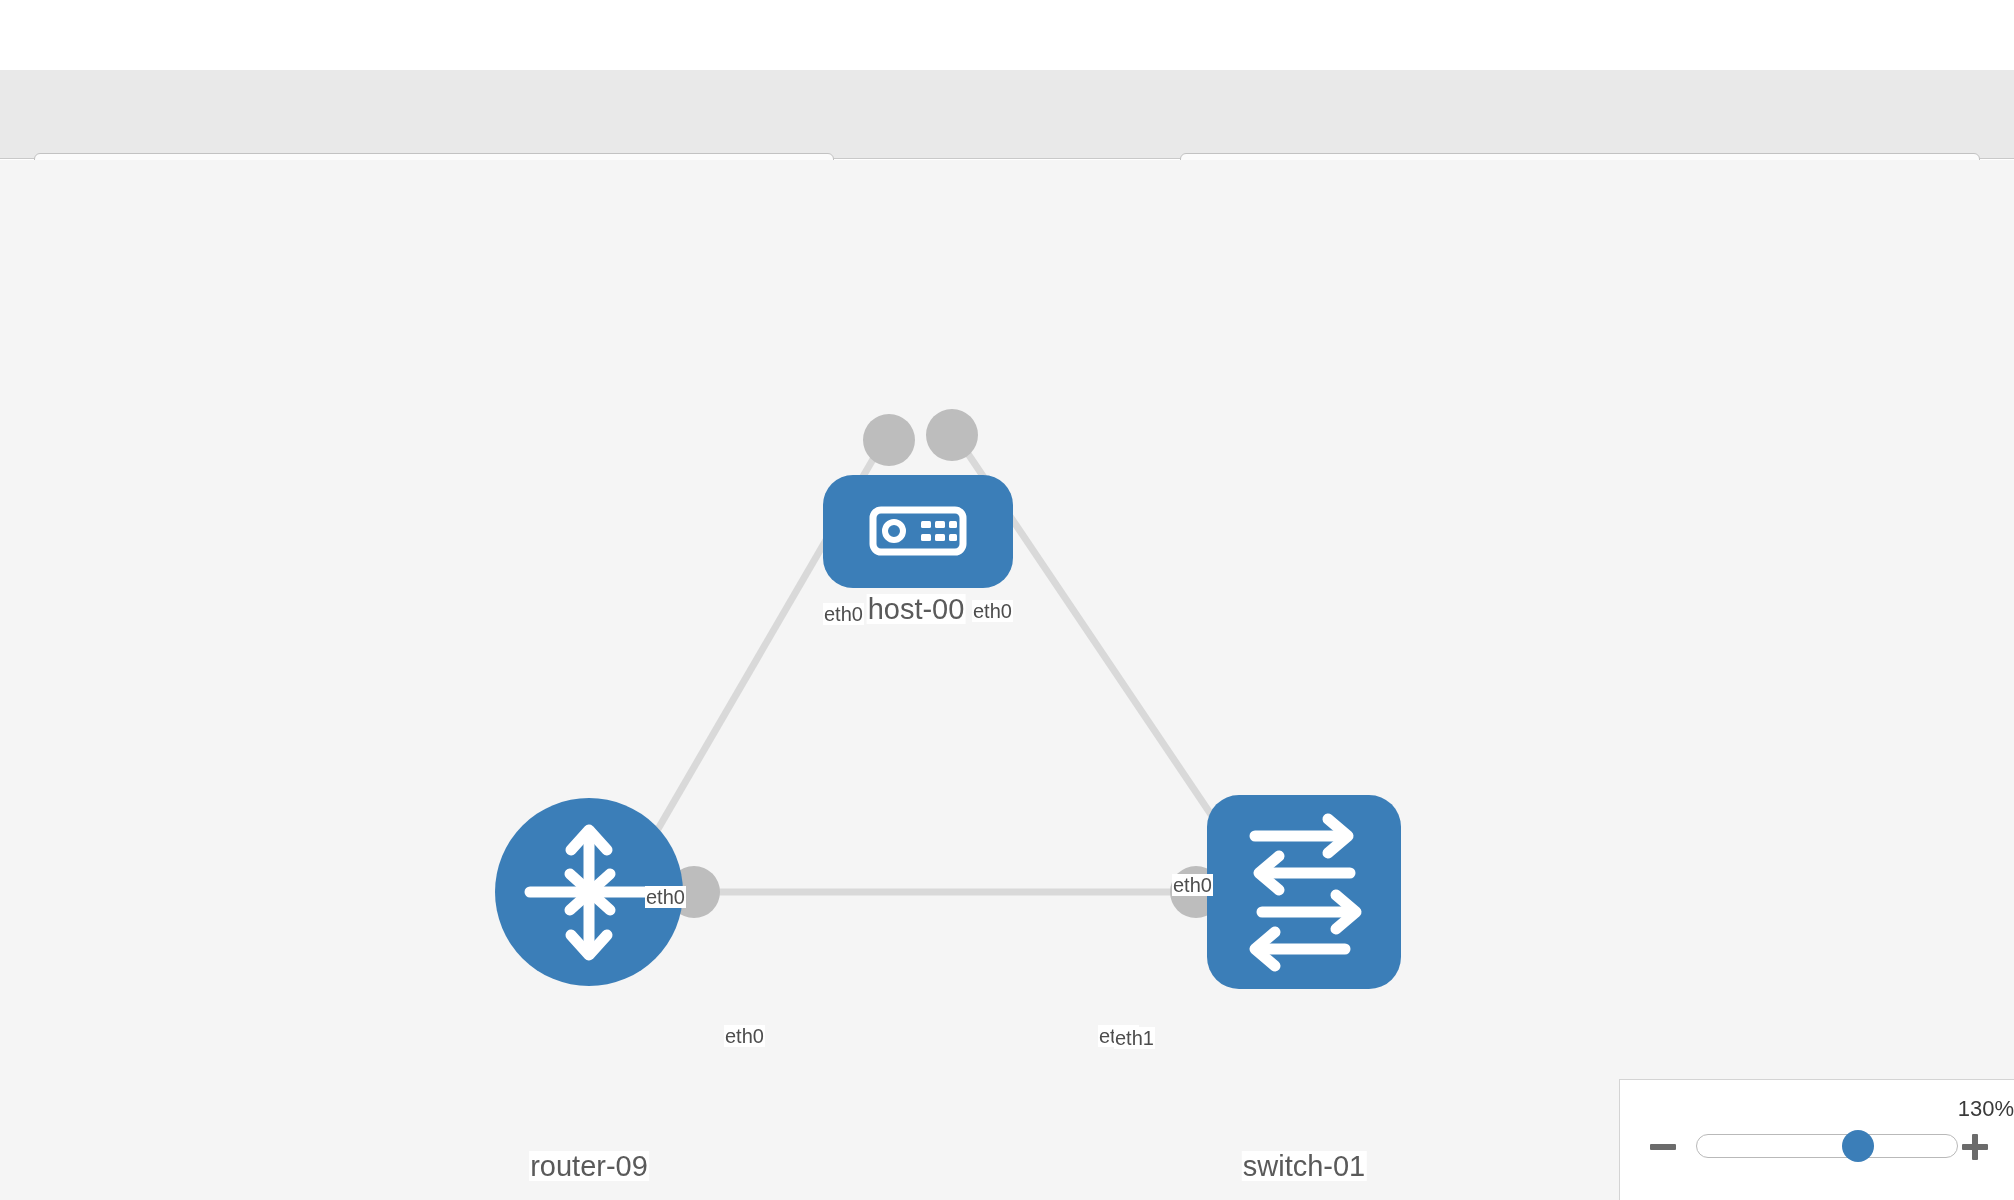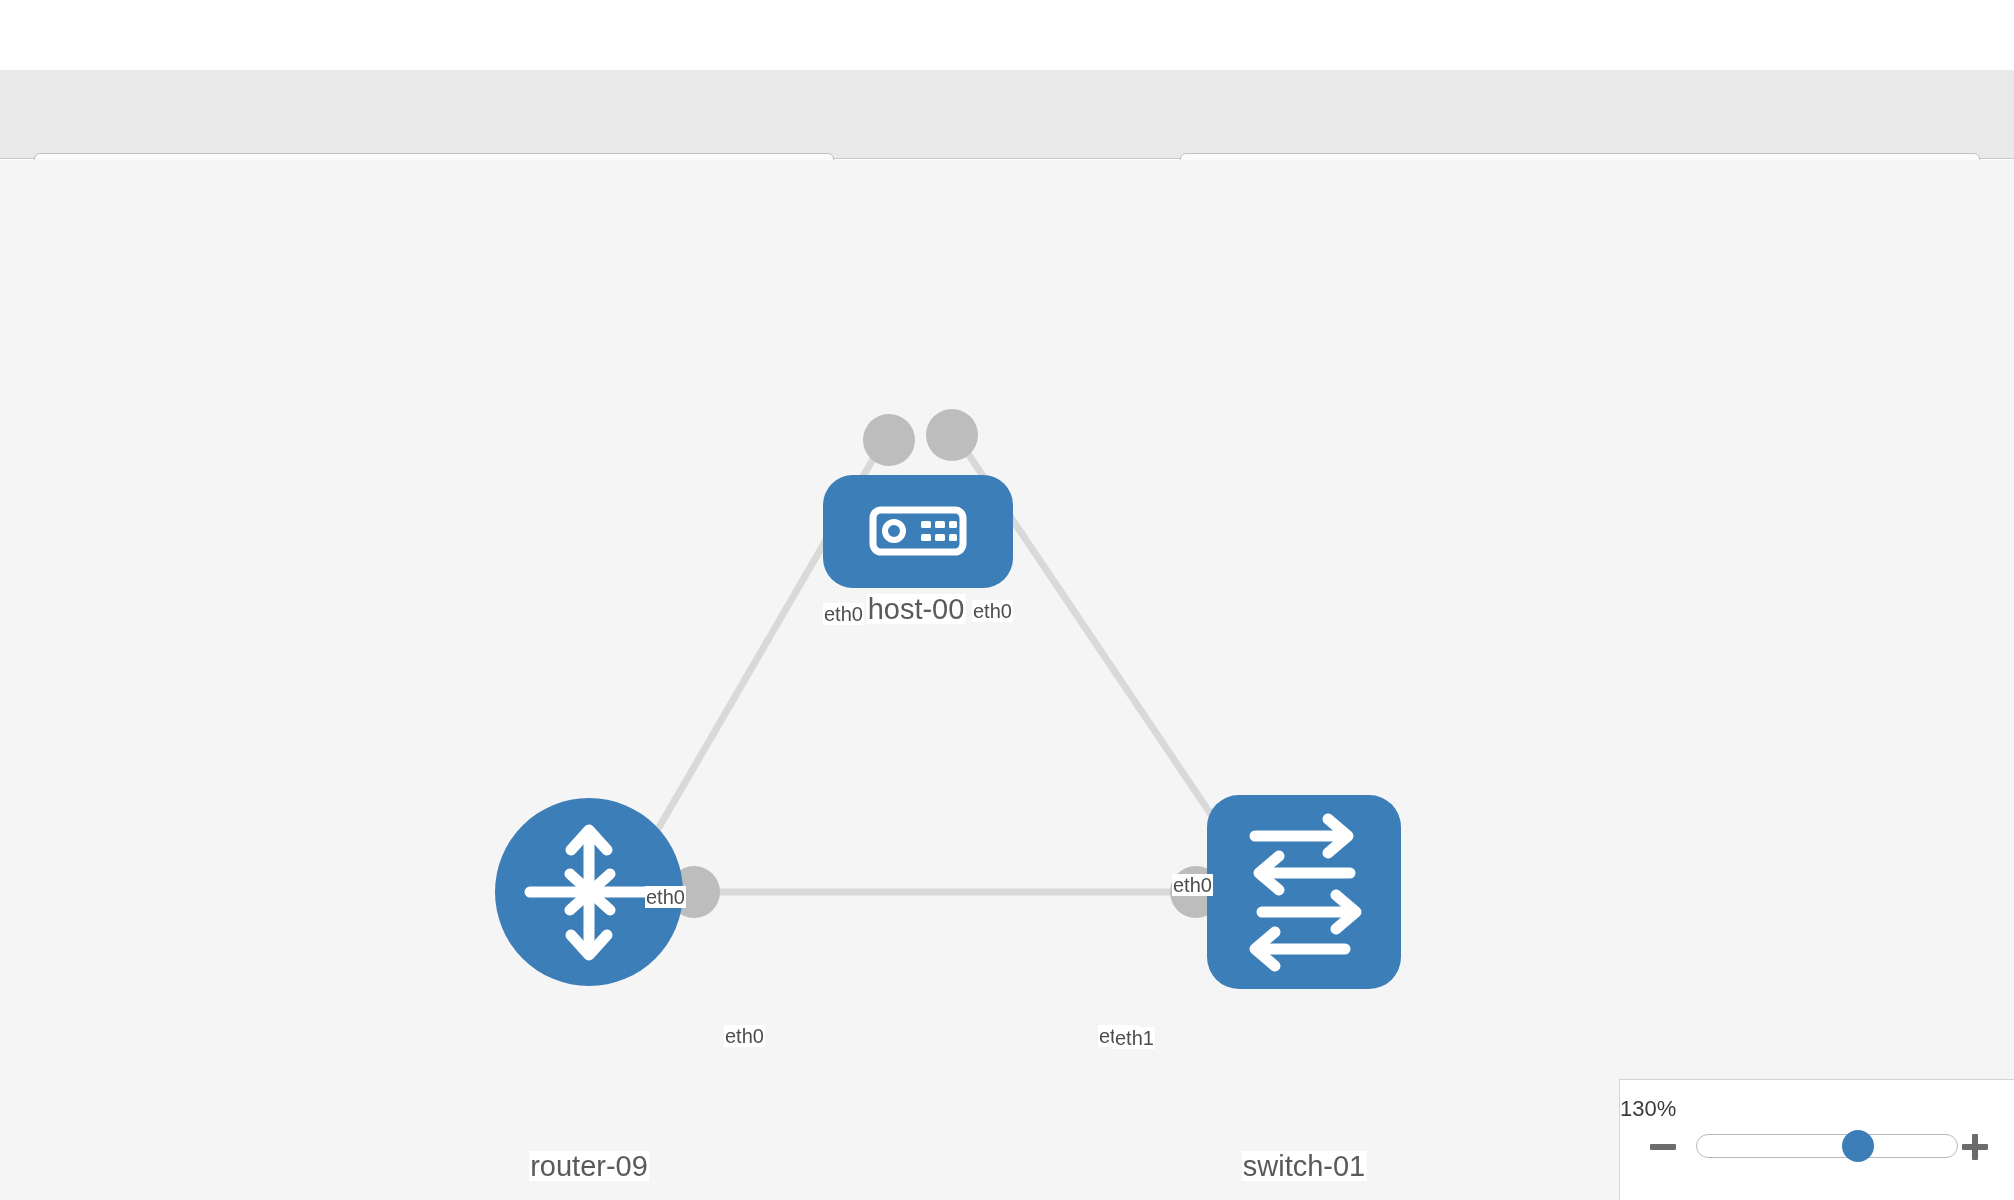--- a/index.html
+++ b/index.html
@@ -148,21 +148,21 @@
     border: 1px solid #d4d4d4;
     border-right: none;
     border-bottom: none;
     box-sizing: border-box;
   }
   .zoom-value {
     position: absolute;
     top: 16px;
     left: 0;
     width: 100%;
-    text-align: left;
+    text-align: right;
     font-size: 22px;
     color: #3a3a3a;
   }
   .zoom-minus, .zoom-plus {
     position: absolute;
     top: 52px;
     width: 30px;
     height: 30px;
     cursor: pointer;
   }

